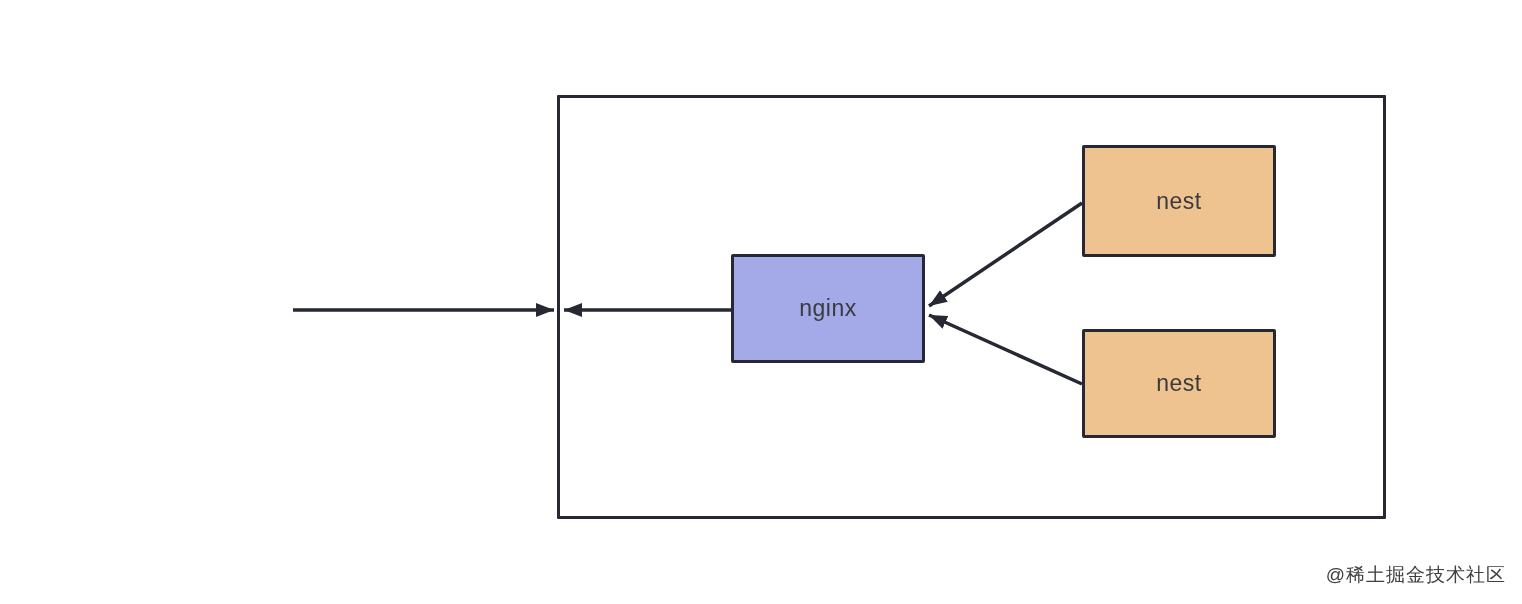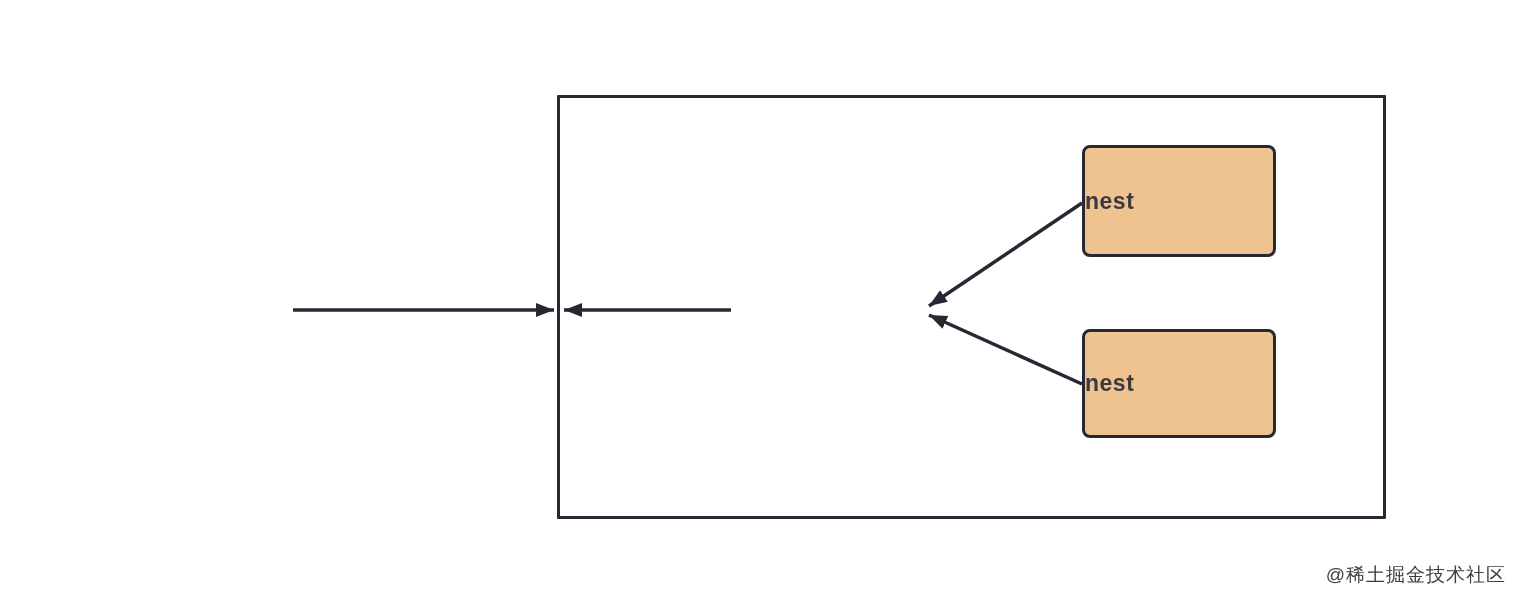--- a/index.html
+++ b/index.html
@@ -32,28 +32,27 @@
     border: 3px solid #262933;
     background: transparent;
     box-sizing: border-box;
     border-radius: 1px;
   }
   .node {
     position: absolute;
     width: 194px;
     box-sizing: border-box;
     border: 3px solid #262933;
-    border-radius: 8px;
+    border-radius: 2px;
     display: flex;
     align-items: center;
-    justify-content: flex-start;
+    justify-content: center;
     font-size: 23px;
     color: #3a3a3f;
     letter-spacing: 0.5px;
-    font-weight: bold;
   }
   .node-user   { left: 99px;  top: 255px; height: 110px; }
   .node-nginx  { left: 731px; top: 254px; height: 109px; }
   .node-nest-1 { left: 1082px; top: 145px; height: 112px; }
   .node-nest-2 { left: 1082px; top: 329px; height: 109px; }
   .watermark {
     position: absolute;
     right: 16px;
     top: 562px;
     font-size: 19px;
@@ -75,20 +74,23 @@
         <path d="M0,0 L18,7 L0,14 Z" fill="#262933"></path>
       </marker>
     </defs>
     <line x1="293" y1="310" x2="554" y2="310" stroke-width="3.5" marker-end="url(#ah)" stroke="#262933"></line>
     <line x1="731" y1="310" x2="564" y2="310" stroke-width="3.5" marker-end="url(#ah)" stroke="#262933"></line>
     <line x1="1082" y1="203" x2="929" y2="306" stroke-width="3.5" marker-end="url(#ah)" stroke="#262933"></line>
     <line x1="1082" y1="384" x2="929" y2="315" stroke-width="3.5" marker-end="url(#ah)" stroke="#262933"></line>
   </svg>
 
 
+  <div class="node node-nginx" style="background-color: rgb(164, 170, 231);">
+    <span>nginx</span>
+  </div>
 
   <div class="node node-nest-1" style="background-color: rgb(238, 195, 144);">
     <span>nest</span>
   </div>
 
   <div class="node node-nest-2" style="background-color: rgb(238, 195, 144);">
     <span>nest</span>
   </div>
 
   <div class="watermark">@稀土掘金技术社区</div>

